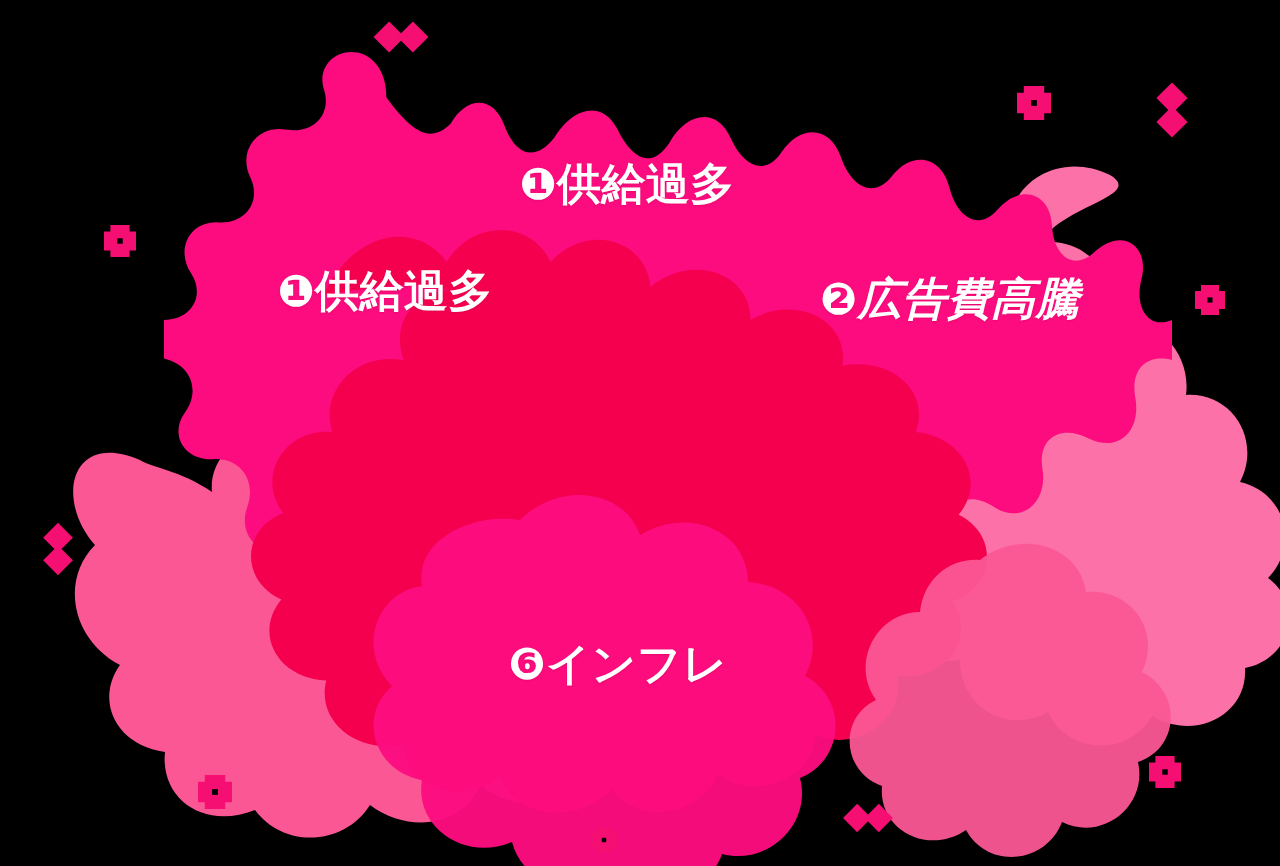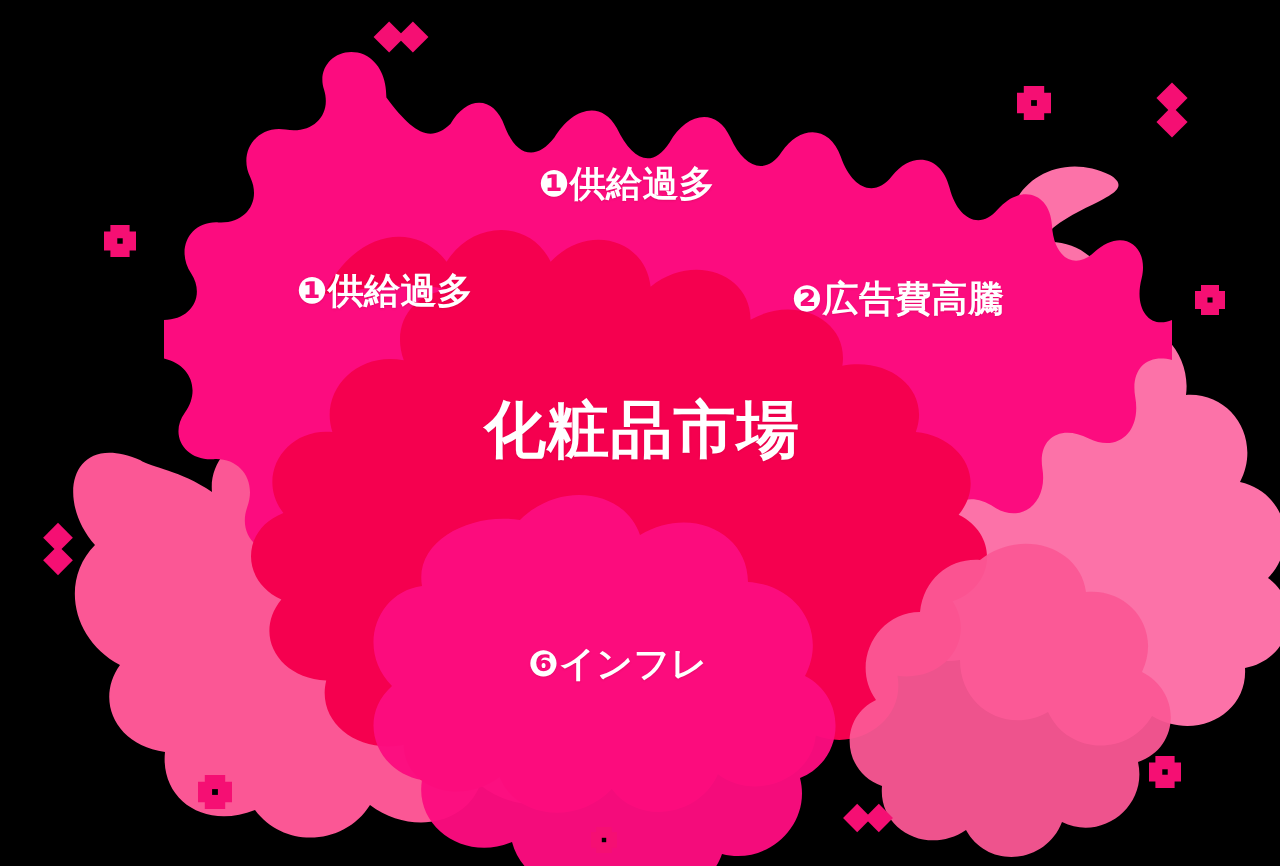--- a/index.html
+++ b/index.html
@@ -35,21 +35,21 @@
   .label {
     position: absolute;
     color: #ffffff;
     font-weight: bold;
     white-space: nowrap;
     letter-spacing: 0.01em;
     line-height: 1;
     transform: translate(-50%, -50%);
     text-shadow: 0 1px 2px rgba(180, 0, 60, 0.28);
   }
-  .label-item { font-size: 36px; }
+  .label-item { font-size: 44px; }
   .label-center { font-size: 62px; letter-spacing: 0.02em; }
 </style>
 </head>
 <body>
 
 <div id="stage">
 
   <svg id="blobs" viewBox="0 0 1280 866" xmlns="http://www.w3.org/2000/svg">
 
     <path d="M140 460
@@ -181,25 +181,24 @@
          C 1182 692, 1180 748, 1138 762
          C 1148 806, 1102 842, 1062 822
          C 1046 864, 988 870, 966 830
          C 928 856, 878 830, 882 786
          C 842 772, 838 718, 876 700
          C 850 664, 876 612, 920 612
          C 924 578, 950 558, 980 560 Z" fill="#FB5795" opacity="0.95"></path>
 
   </svg>
 
-  <div class="label label-center" style="left:642px; top:430px;">化粧品市場</div>
 
   <div class="label label-item" style="left:627px; top:184px;">❶供給過多</div>
 
-  <div class="label label-item" style="left:898px; top:299px;">❷広告費高騰</div>
+  <div class="label label-item" style="left:950px; top:299px;font-style:italic;">❷広告費高騰</div>
 
 
   <div class="label label-item" style="left:618px; top:664px;">❻インフレ</div>
 
 
   <div class="label label-item" style="left:385px; top:291px;">❶供給過多</div>
 
   <svg id="sparkles" viewBox="0 0 1280 866" xmlns="http://www.w3.org/2000/svg">
       <g transform="translate(1034,103)">
         <path d="M-10.2 -17 H10.2 V-10.2 H17 V10.2 H10.2 V17 H-10.2 V10.2 H-17 V-10.2 H-10.2 Z" fill="#F50F73"></path>

